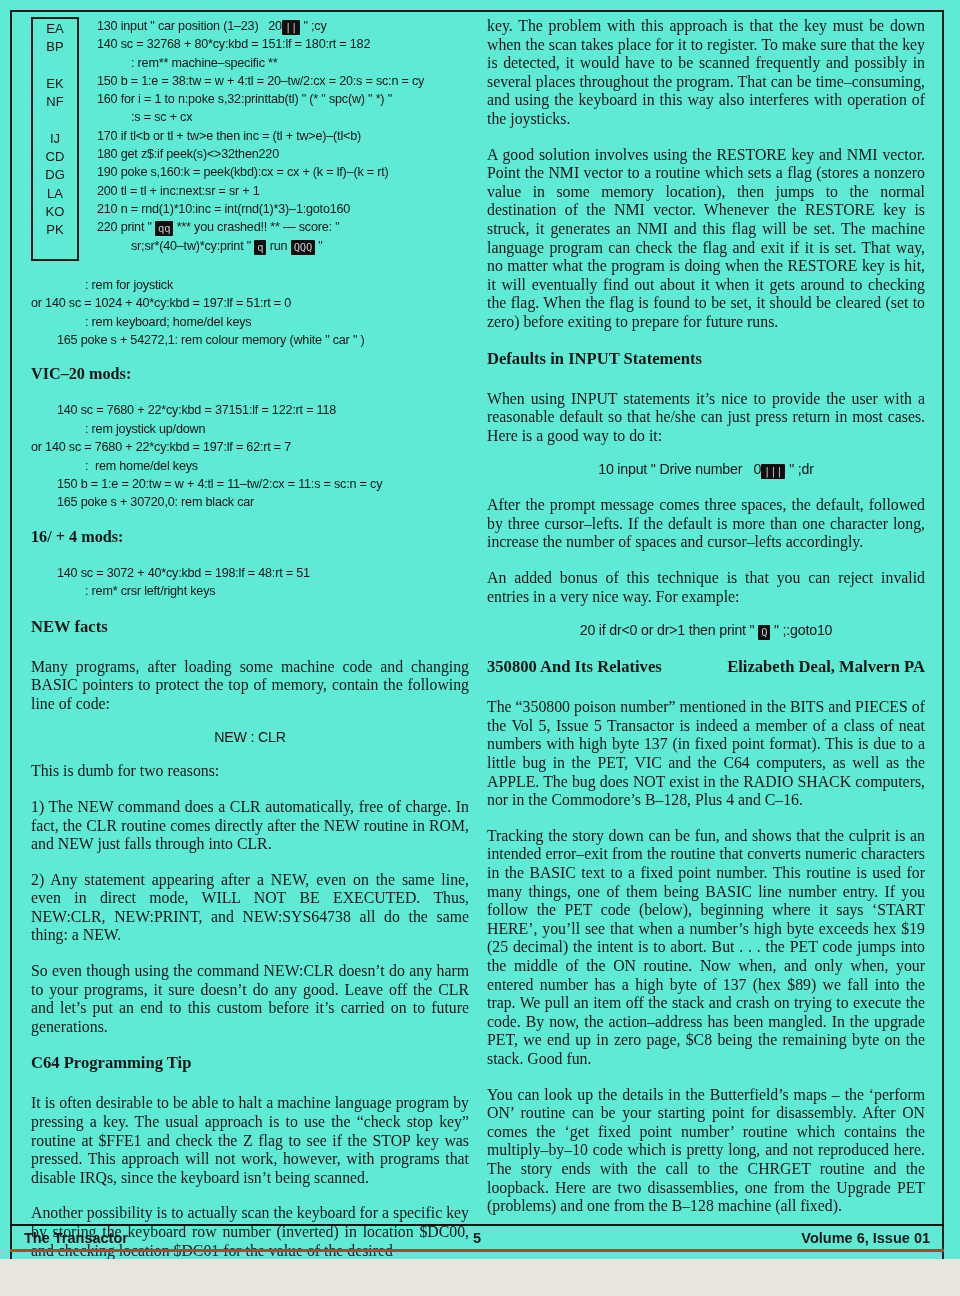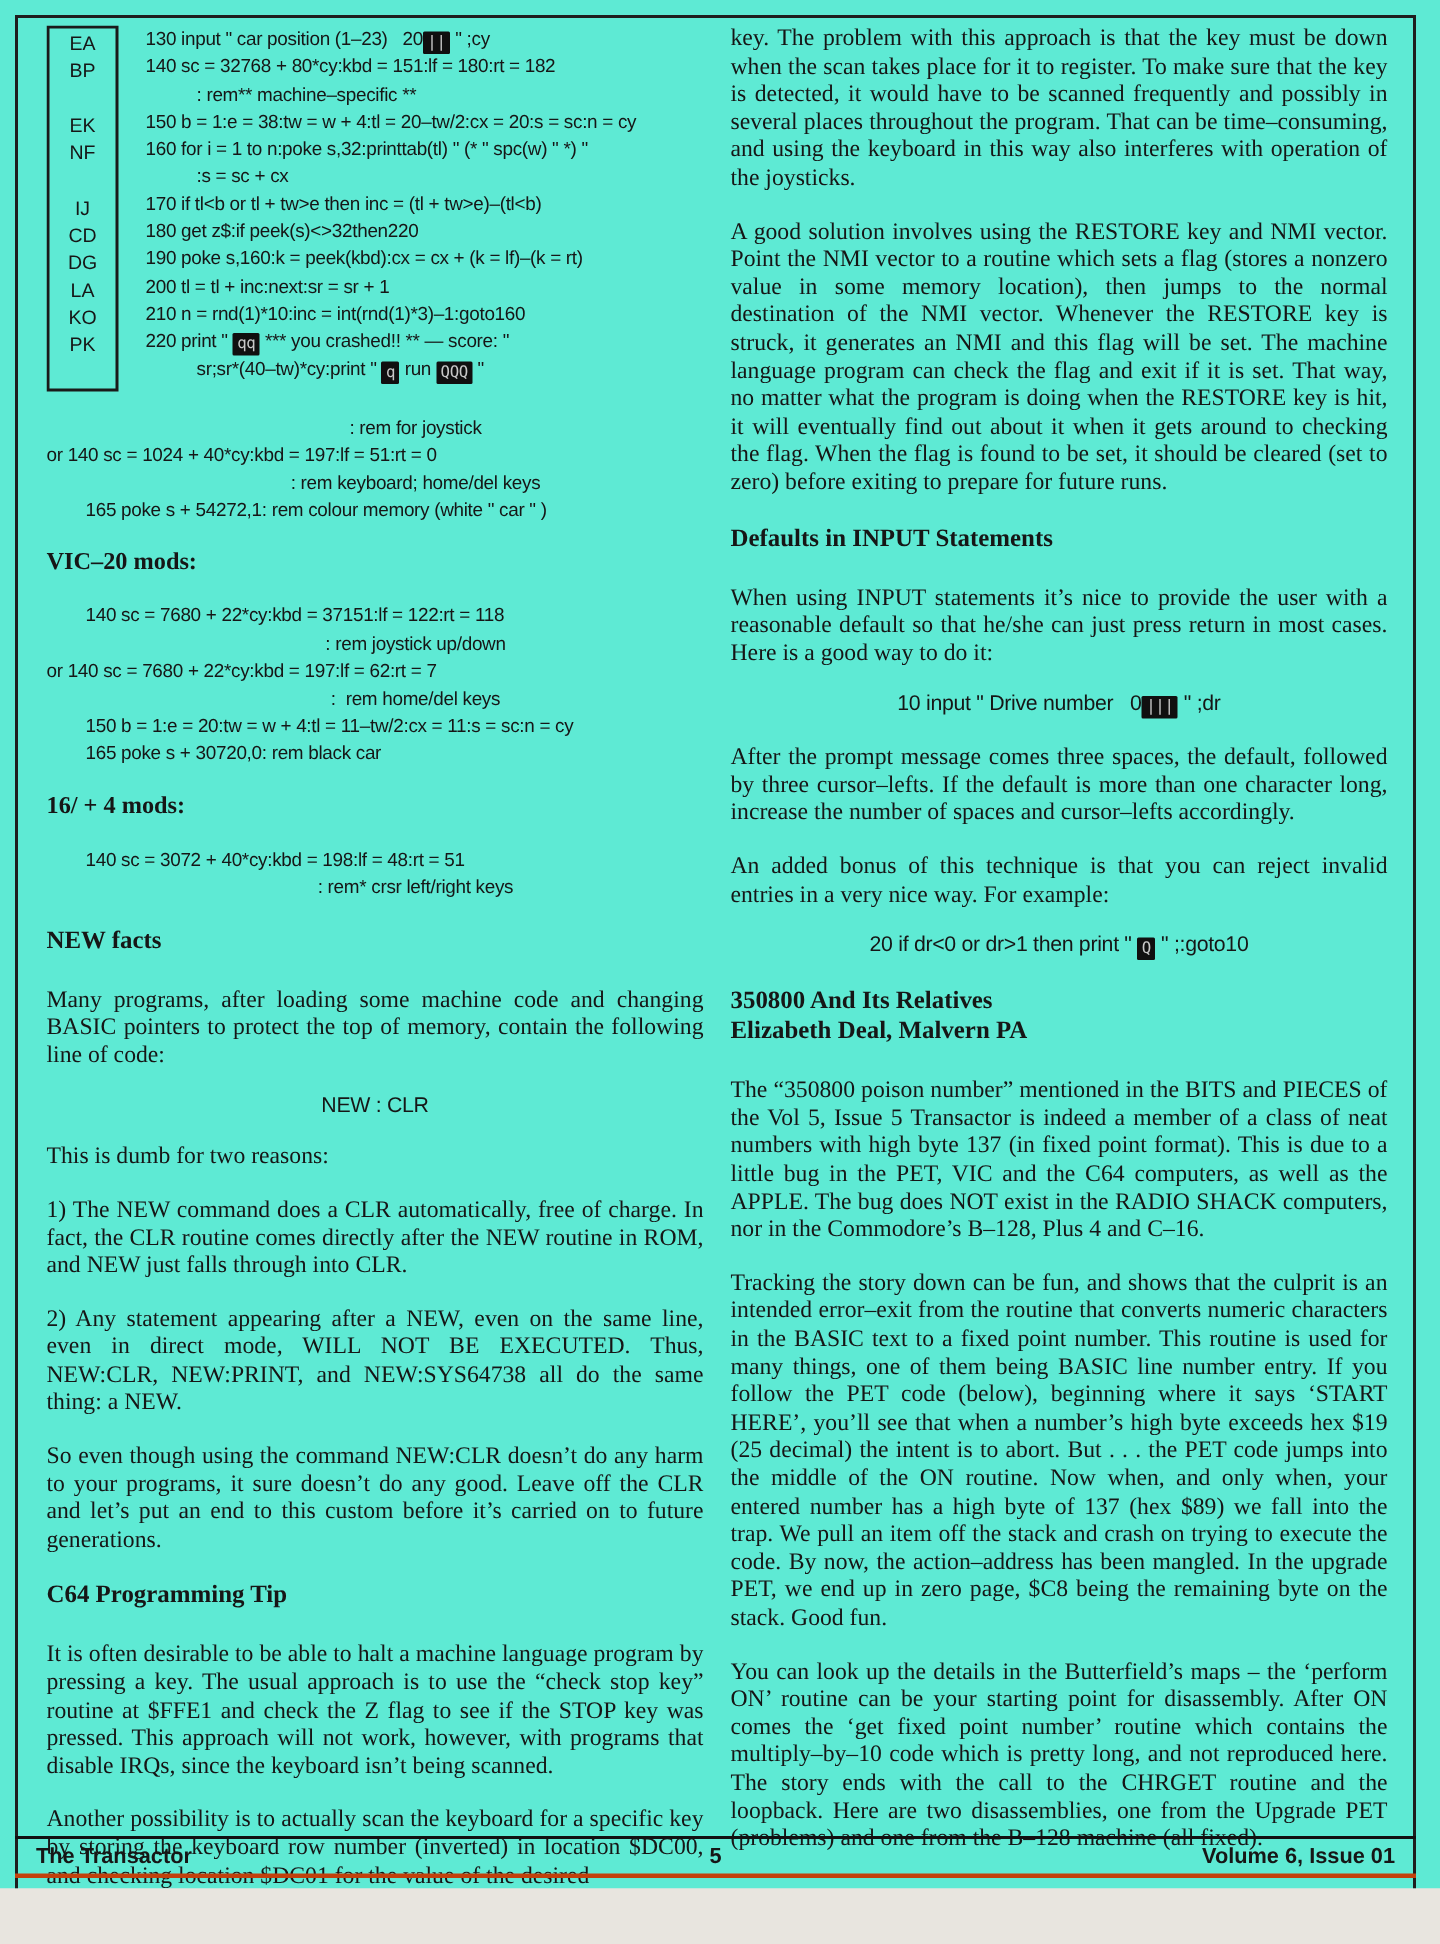--- a/index.html
+++ b/index.html
@@ -6,25 +6,25 @@
   .page{position:relative;width:960px;height:1259px;background:#5eead4;
         font-family:"Liberation Serif",serif;color:#161616;overflow:hidden;}
   .frame{position:absolute;left:10px;top:10px;width:934px;height:1252px;
          border:2px solid #1e1e1e;box-sizing:border-box;padding:5px 17px 0 19px;overflow:hidden;}
   .columns{display:flex;gap:18px;height:100%;}
   .col{flex:1;min-width:0;overflow:hidden;}
 
   .para{margin:0 0 17px;font-size:15.8px;line-height:18.6px;text-align:justify;}
   .head{font-weight:bold;font-size:16.6px;margin:9px 0 21px;}
   .subhead{font-weight:bold;font-size:16.2px;margin:3px 0 17px;}
-  .headrow{display:flex;justify-content:space-between;font-weight:bold;font-size:16.6px;margin:9px 0 21px;flex-direction:column;}
+  .headrow{display:flex;justify-content:space-between;font-weight:bold;font-size:16.6px;margin:9px 0 21px;}
 
   .codeblock{font-family:"Liberation Sans",sans-serif;font-size:12.6px;letter-spacing:-0.2px;margin:0 0 16px;}
   .codeline{white-space:pre;line-height:18.4px;height:18.4px;}
-  .ind0{padding-left:0;} .ind1{padding-left:26px;} .ind2{padding-left:54px;text-align:center;}
+  .ind0{padding-left:0;} .ind1{padding-left:26px;} .ind2{padding-left:54px;}
 
   .listing{display:flex;margin:0 0 15px;font-family:"Liberation Sans",sans-serif;
            font-size:12.6px;letter-spacing:-0.2px;}
   .labelbox{border:2px solid #1a1a1a;width:44px;flex:0 0 44px;text-align:center;
             margin-right:18px;padding:1px 0;align-self:flex-start;}
   .label{line-height:18.3px;height:18.3px;font-size:13px;letter-spacing:0;}
   .listcode{flex:1;min-width:0;}
   .listing .codeline{line-height:18.3px;height:18.3px;}
   .lind{padding-left:34px;}
 

